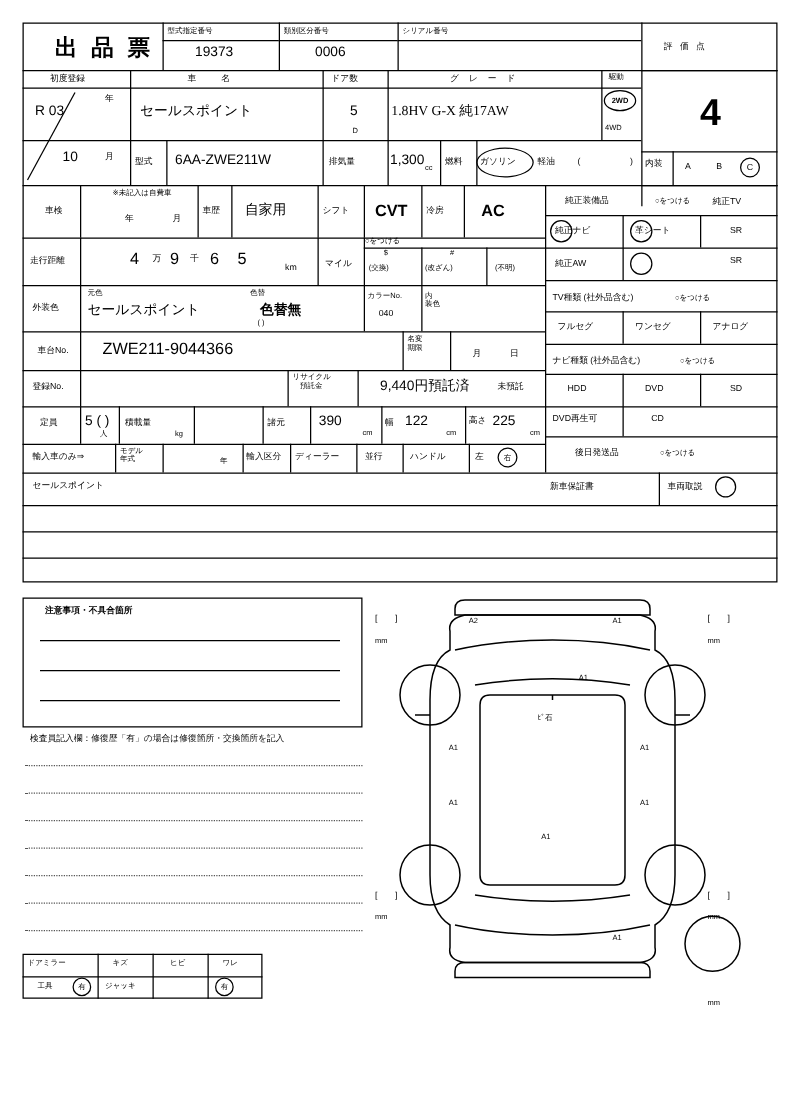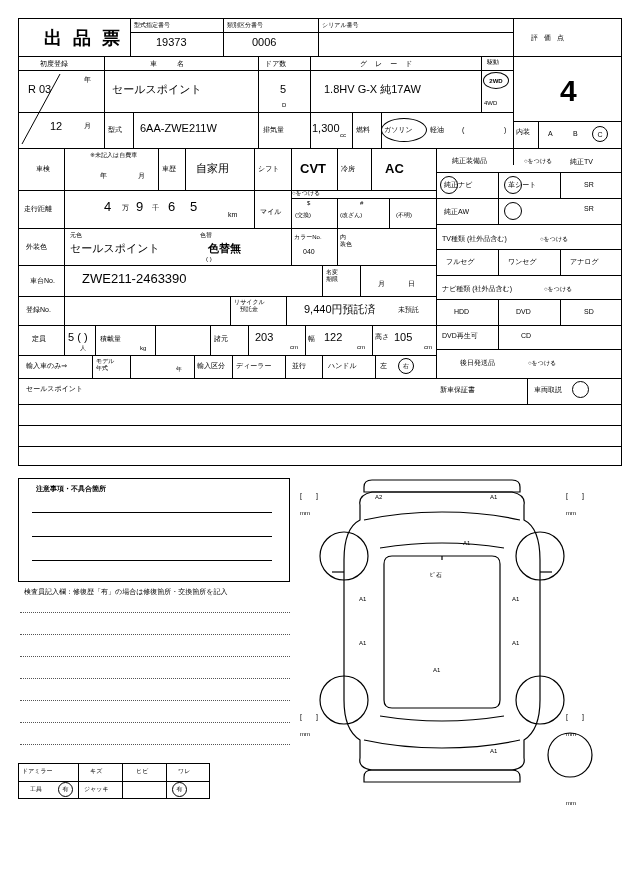--- a/index.html
+++ b/index.html
@@ -77,27 +77,27 @@
   <div class="t sm" style="left:265px;top:60px;">ドア数</div>
   <div class="t sm" style="left:360px;top:60px;letter-spacing:3px;">グ レ ー ド</div>
   <div class="t xs" style="left:487px;top:59px;">駆動</div>
 
   <svg width="640" height="880" style="pointer-events:none;">
     <line x1="22" y1="144" x2="60" y2="74" stroke="#000" stroke-width="1"></line>
   </svg>
 
   <div class="t md" style="left:28px;top:84px;">R 03</div>
   <div class="t sm" style="left:84px;top:76px;">年</div>
-  <div class="t md" style="left:50px;top:121px;">12</div>
+  <div class="t md" style="left:50px;top:121px;">10</div>
   <div class="t sm" style="left:84px;top:122px;">月</div>
 
   <div class="t md" style="left:112px;top:84px;">セールスポイント</div>
   <div class="t md" style="left:280px;top:84px;">5</div>
   <div class="t xs" style="left:282px;top:102px;">D</div>
-  <div class="t md" style="left:324px;top:84px;">1.8HV G-X 純17AW</div>
+  <div class="t md" style="left:313px;top:84px;font-family:Liberation Serif, serif;">1.8HV G-X 純17AW</div>
 
   <div class="circ bold" style="left:483px;top:72px;width:26px;height:17px;border-radius:50%;">
     <span class="xs">2WD</span>
   </div>
   <div class="t xs" style="left:484px;top:100px;">4WD</div>
 
   <div class="ln" style="left:18px;top:112px;width:495px;height:1px;"></div>
   <div class="ln" style="left:18px;top:148px;width:604px;height:1px;"></div>
   <div class="ln" style="left:133px;top:112px;width:1px;height:36px;"></div>
   <div class="ln" style="left:258px;top:112px;width:1px;height:36px;"></div>
@@ -175,21 +175,21 @@
   <div class="t xs" style="left:206px;top:256px;">(           )</div>
   <div class="t xs" style="left:294px;top:234px;">カラーNo.</div>
   <div class="t sm" style="left:303px;top:248px;">040</div>
   <div class="t xs" style="left:340px;top:234px;line-height:1.1;">内<br>装色</div>
 
   <div class="ln" style="left:18px;top:296px;width:418px;height:1px;"></div>
   <div class="ln" style="left:64px;top:265px;width:1px;height:31px;"></div>
   <div class="ln" style="left:322px;top:265px;width:1px;height:31px;"></div>
   <div class="ln" style="left:360px;top:265px;width:1px;height:31px;"></div>
   <div class="t sm" style="left:30px;top:277px;">車台No.</div>
-  <div class="t md" style="left:82px;top:272px;font-size:13px;">ZWE211-2463390</div>
+  <div class="t md" style="left:82px;top:272px;font-size:13px;">ZWE211-9044366</div>
   <div class="t xs" style="left:326px;top:269px;line-height:1.1;">名変<br>期限</div>
   <div class="t sm" style="left:378px;top:280px;">月</div>
   <div class="t sm" style="left:408px;top:280px;">日</div>
 
   <div class="ln" style="left:18px;top:325px;width:418px;height:1px;"></div>
   <div class="ln" style="left:64px;top:296px;width:1px;height:29px;"></div>
   <div class="ln" style="left:230px;top:296px;width:1px;height:29px;"></div>
   <div class="ln" style="left:286px;top:296px;width:1px;height:29px;"></div>
   <div class="t sm" style="left:26px;top:306px;">登録No.</div>
   <div class="t xs" style="left:234px;top:299px;line-height:1.2;">リサイクル<br>　預託金</div>
@@ -203,27 +203,27 @@
   <div class="ln" style="left:210px;top:325px;width:1px;height:30px;"></div>
   <div class="ln" style="left:248px;top:325px;width:1px;height:30px;"></div>
   <div class="ln" style="left:305px;top:325px;width:1px;height:30px;"></div>
   <div class="ln" style="left:372px;top:325px;width:1px;height:30px;"></div>
   <div class="t sm" style="left:32px;top:335px;">定員</div>
   <div class="t md" style="left:68px;top:332px;">5 (    )</div>
   <div class="t xs" style="left:80px;top:345px;">人</div>
   <div class="t sm" style="left:100px;top:335px;">積載量</div>
   <div class="t xs" style="left:140px;top:345px;">kg</div>
   <div class="t sm" style="left:214px;top:335px;">諸元</div>
-  <div class="t md" style="left:255px;top:332px;">203</div>
+  <div class="t md" style="left:255px;top:332px;">390</div>
   <div class="t xs" style="left:290px;top:344px;">cm</div>
   <div class="t sm" style="left:308px;top:335px;">幅</div>
   <div class="t md" style="left:324px;top:332px;">122</div>
   <div class="t xs" style="left:357px;top:344px;">cm</div>
   <div class="t sm" style="left:375px;top:333px;">高さ</div>
-  <div class="t md" style="left:394px;top:332px;">105</div>
+  <div class="t md" style="left:394px;top:332px;">225</div>
   <div class="t xs" style="left:424px;top:344px;">cm</div>
 
   <div class="ln" style="left:18px;top:378px;width:604px;height:1px;"></div>
   <div class="ln" style="left:92px;top:355px;width:1px;height:23px;"></div>
   <div class="ln" style="left:130px;top:355px;width:1px;height:23px;"></div>
   <div class="ln" style="left:194px;top:355px;width:1px;height:23px;"></div>
   <div class="ln" style="left:232px;top:355px;width:1px;height:23px;"></div>
   <div class="ln" style="left:285px;top:355px;width:1px;height:23px;"></div>
   <div class="ln" style="left:322px;top:355px;width:1px;height:23px;"></div>
   <div class="ln" style="left:375px;top:355px;width:1px;height:23px;"></div>

